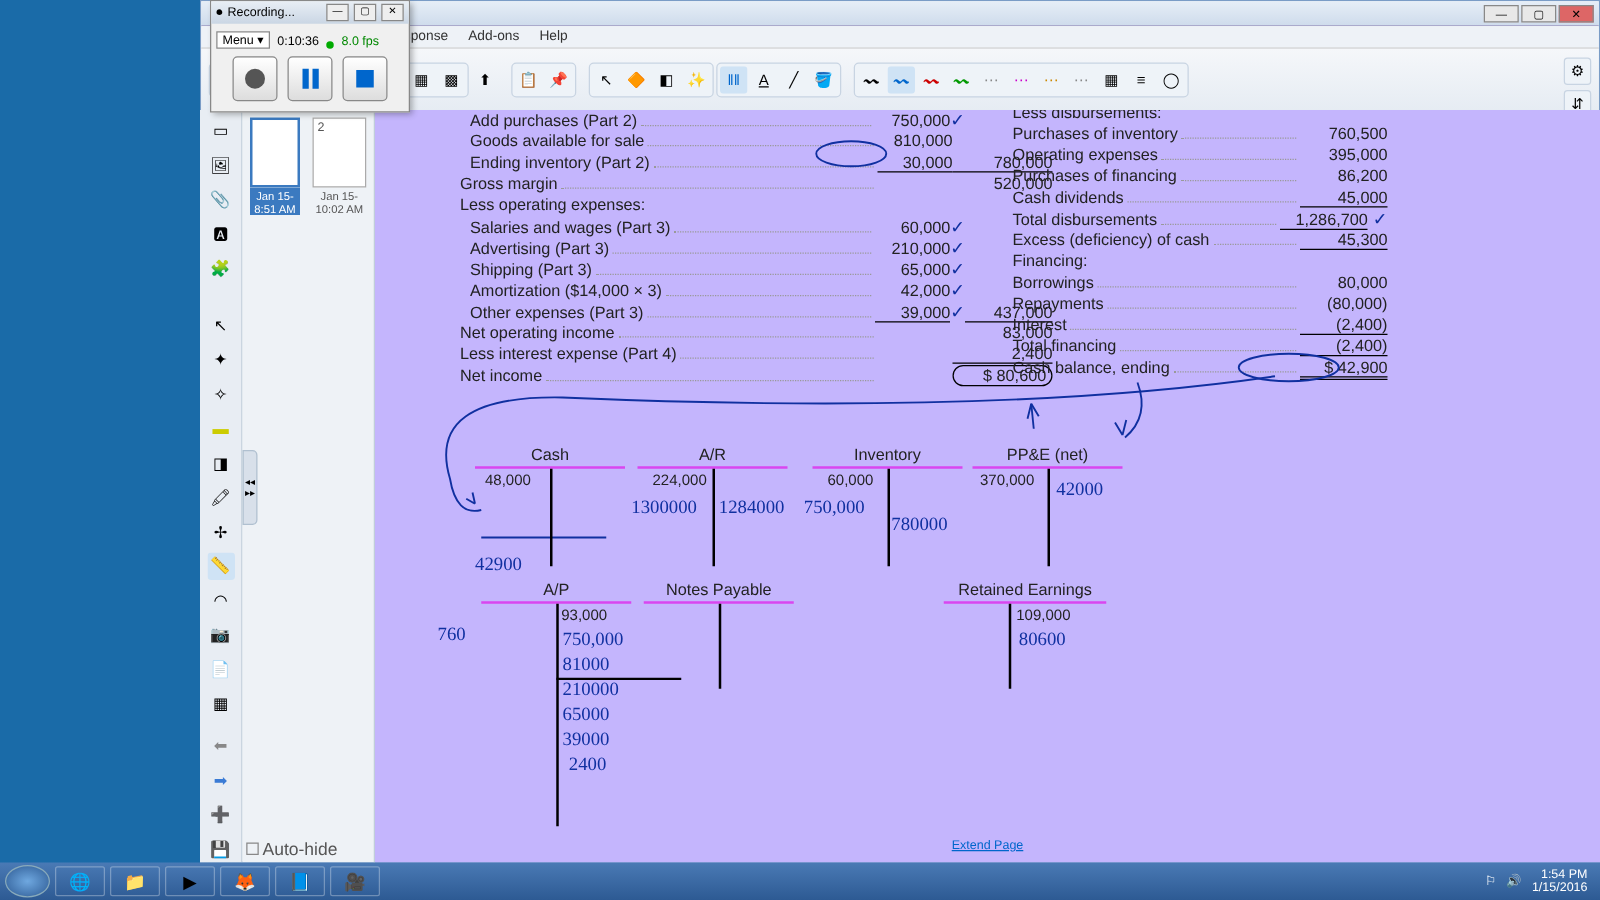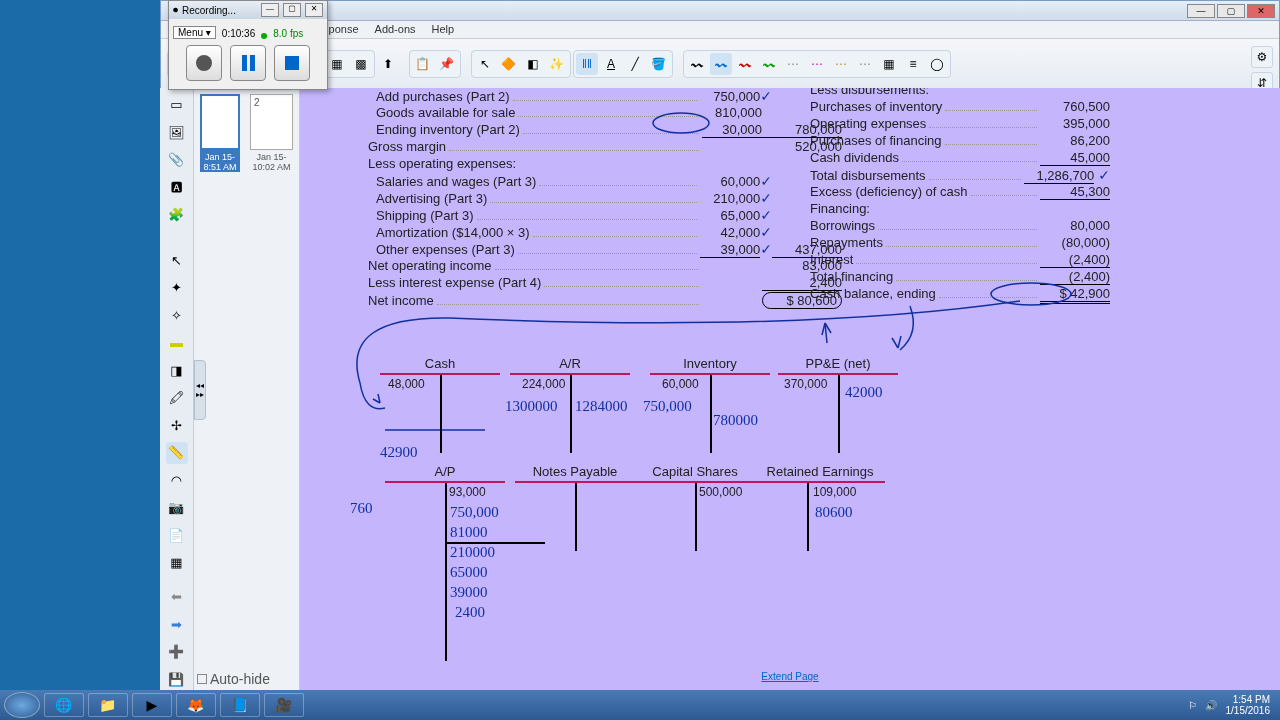--- a/index.html
+++ b/index.html
@@ -50,21 +50,21 @@
 .cash-sec{position:absolute;left:510px;top:-6px;width:300px;font-size:13px}
 .cash-sec .row{display:flex;height:17px;align-items:baseline}
 .cash-sec .lbl{white-space:nowrap}
 .cash-sec .dots{flex:1;border-bottom:1px dotted #999;margin:0 3px 3px;height:10px}
 .cash-sec .v{width:70px;text-align:right}
 .hw{font-family:'Comic Sans MS',cursive;color:#1030a0;position:absolute;font-size:15px}
 .check{color:#1030a0;font-size:14px}
 svg.ann{position:absolute;pointer-events:none}
 .t-acct{position:absolute}
 .t-acct .tname{text-align:center;font-size:13px;margin-bottom:2px}
-.t-acct .tbar{border-top:2px solid #be185d;height:80px;position:relative}
+.t-acct .tbar{border-top:2px solid #d946ef;height:80px;position:relative}
 .t-acct .tmid{position:absolute;left:50%;top:0;bottom:0;width:2px;background:#000}
 .t-acct .bal{position:absolute;font-size:12px}
 .extend{position:absolute;bottom:8px;left:50%;transform:translateX(-50%);font-size:10px;color:#06c;text-decoration:underline}
 .taskbar{position:absolute;left:0;right:0;bottom:0;height:30px;background:linear-gradient(#4a7ab5,#2d5a93);display:flex;align-items:center;padding:0 4px;gap:4px}
 .start{width:36px;height:26px;border-radius:50%;background:radial-gradient(#6fa8e0,#2d5a93);border:1px solid #8ab}
 .taskbar .tib{width:40px;height:24px;border:1px solid rgba(255,255,255,.3);border-radius:2px;display:flex;align-items:center;justify-content:center;font-size:14px}
 .tray{margin-left:auto;display:flex;align-items:center;color:#fff;font-size:10px;gap:8px;padding-right:6px}
 .tray .time{text-align:right;line-height:11px}
 .right-btns{position:absolute;right:6px;top:45px;display:flex;flex-direction:column;gap:4px}
 .right-btns .rb{width:22px;height:22px;border:1px solid #c8d4e2;border-radius:3px;background:#eef3f8;text-align:center;font-size:12px;line-height:20px}
@@ -404,27 +404,20 @@
   <svg class="ann" style="left:145px;top:454px" width="110" height="2">
       <line x1="0" y1="1" x2="100" y2="1" stroke="#000" stroke-width="2"></line>
     </svg>
 
   <div class="t-acct" style="left:215px;top:376px;width:120px">
     <div class="tname">Notes Payable</div>
     <div class="tbar" style="height:70px">
         <div class="tmid"></div>
       </div>
   </div>
-  <div class="t-acct" style="left:335px;top:376px;width:120px">
-    <div class="tname">Capital Shares</div>
-    <div class="tbar" style="height:70px">
-        <div class="tmid"></div>
-        <span class="bal" style="left:64px;top:2px">500,000</span>
-      </div>
-  </div>
   <div class="t-acct" style="left:455px;top:376px;width:130px">
     <div class="tname">Retained Earnings</div>
     <div class="tbar" style="height:70px">
         <div class="tmid" style="left:40%"></div>
         <span class="bal" style="left:58px;top:2px">109,000</span>
       </div>
   </div>
   <div class="hw" style="left:515px;top:416px">80600</div>
 
   <a class="extend">Extend Page</a>

